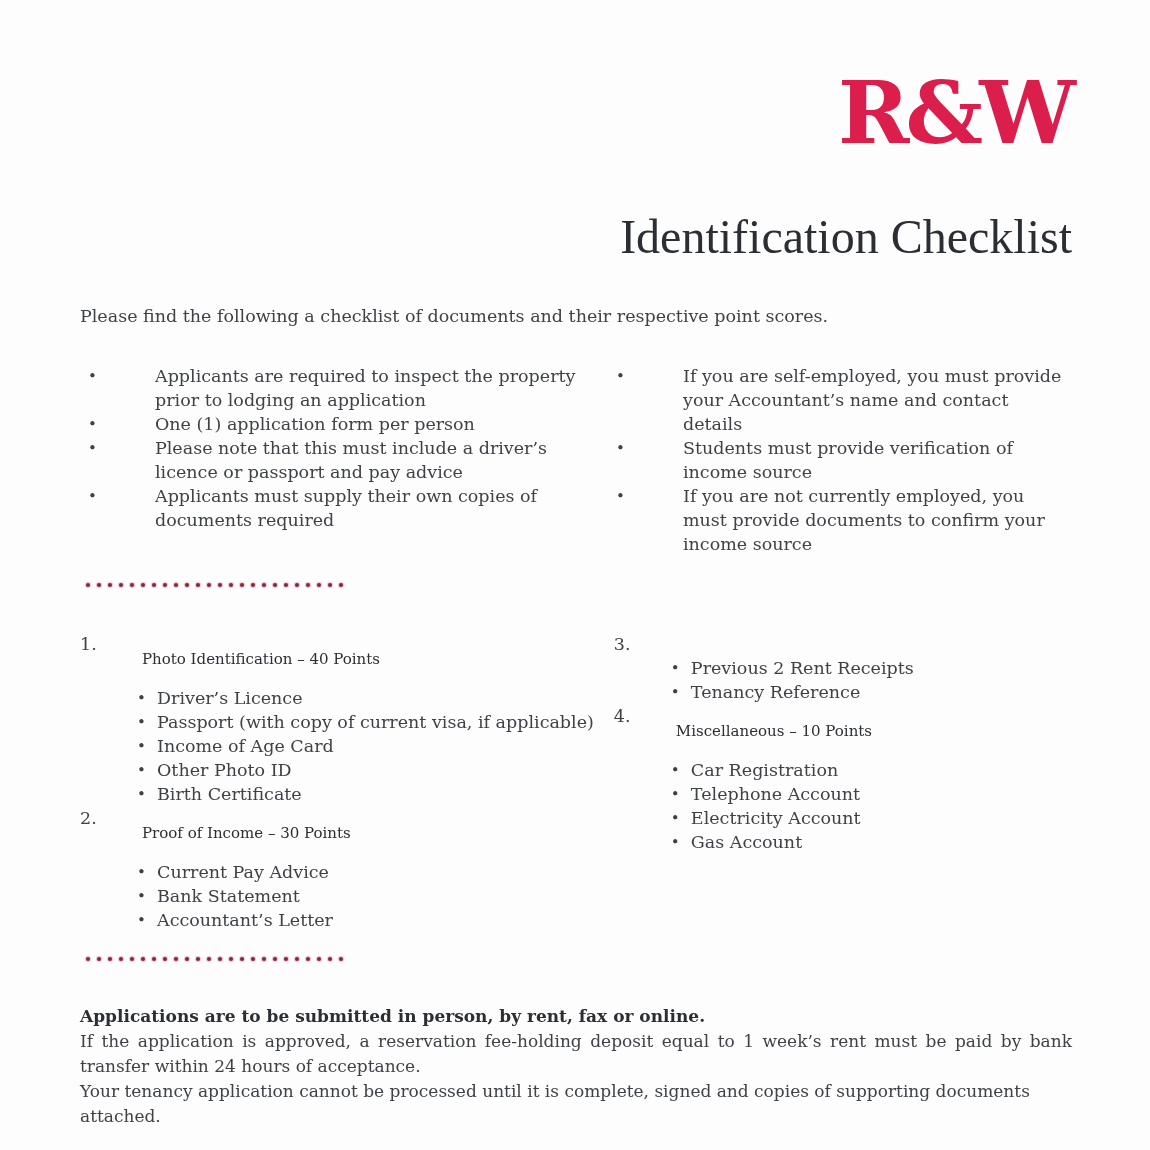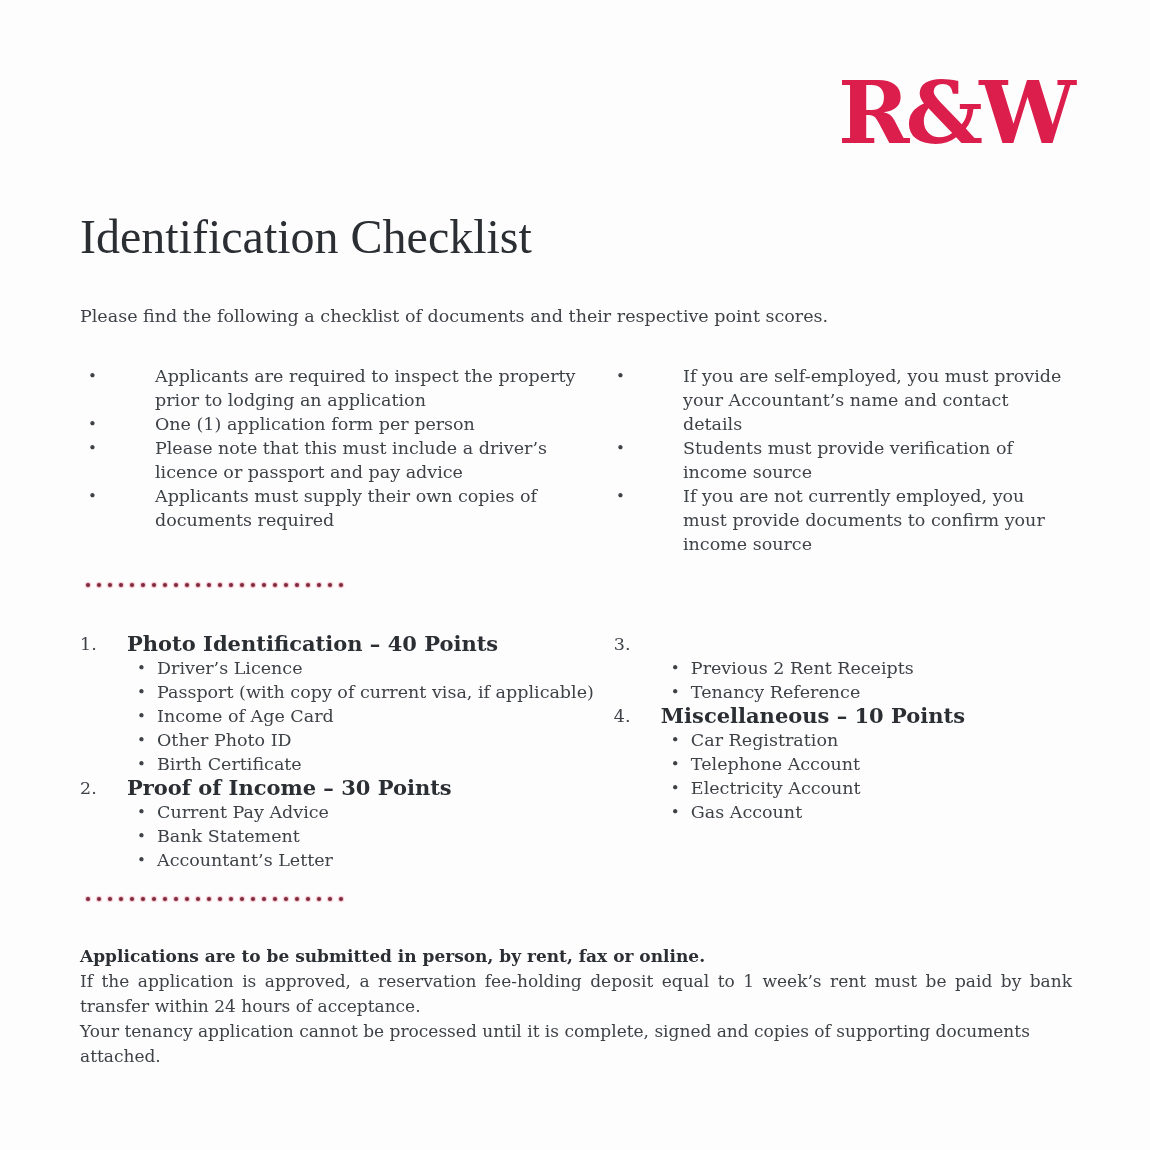--- a/index.html
+++ b/index.html
@@ -20,21 +20,21 @@
     font-family:"DejaVu Serif", serif;
     font-weight:bold;
     font-size:86px; line-height:82px;
     letter-spacing:-0.045em;
     color:#db1e4b;
   }
 
   
   .title {
     margin:54px 0 0;
-    text-align:left;
+    text-align:right;
     font-family:"Liberation Serif", serif;
     font-weight:400;
     font-size:48px; line-height:58px;
     color:#2b2f34;
   }
 
   
   .intro { margin:38px 0 0; font-size:17.5px; line-height:24px; }
   .intro + .intro { margin-top:0; }
   .bold { font-weight:bold; color:#2b2f34; }
@@ -54,21 +54,21 @@
 
   .bullet {
     flex:0 0 22px;
     font-size:15px;
     color:#3e4247;
   }
 
   
   .sec-head { display:flex; line-height:24px; }
   .sec-num { flex:0 0 47px; font-size:17.5px; }
-  .sec-title { margin:0; font-size:21px; line-height:24px; font-weight:bold; color:#2b2f34; }
+  .sec-title { margin:15px; font-size:15px; line-height:24px; font-weight:normal; color:#2b2f34; }
   .sec-items { padding-left:57px; }
   .sec-items li { display:flex; line-height:24px; font-size:17.5px; white-space:nowrap; }
   .sec-items .bullet { flex:0 0 20px; }
 
   
   .sep { margin-top:26px; height:6px; display:flex; align-items:center; gap:7px; padding-left:6px; }
   .sep.sep2 { margin-top:24px; }
   .dot {
     width:4px; height:4px; border-radius:50%;
     background:#7e2b3c;

